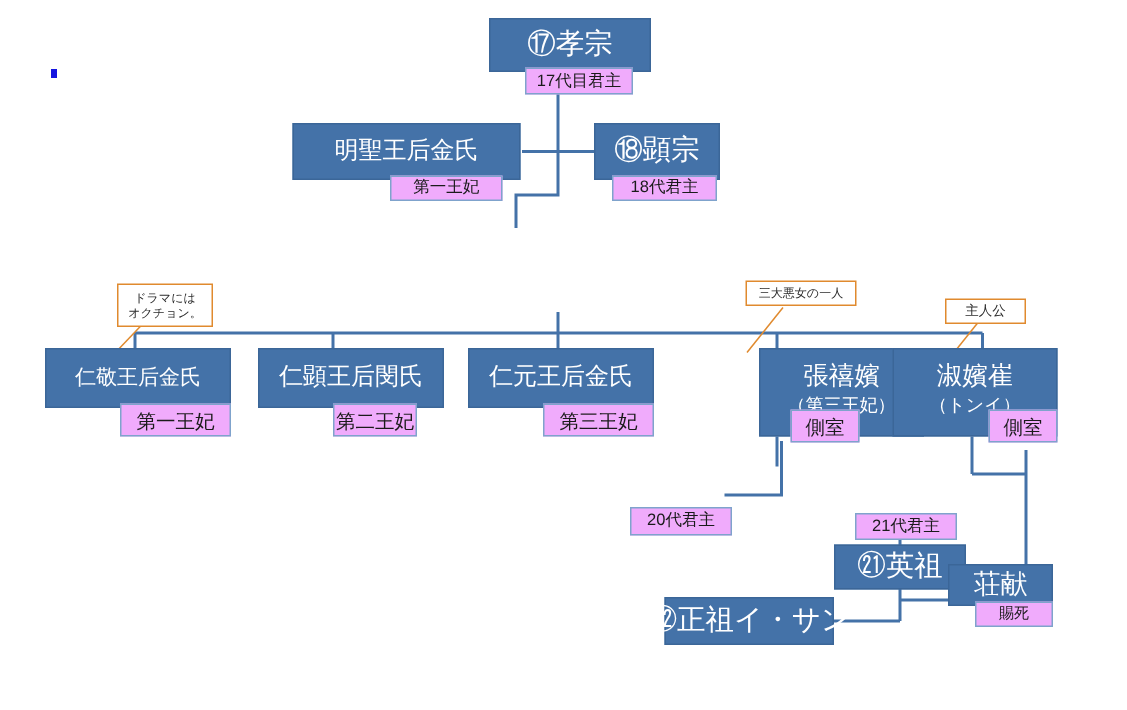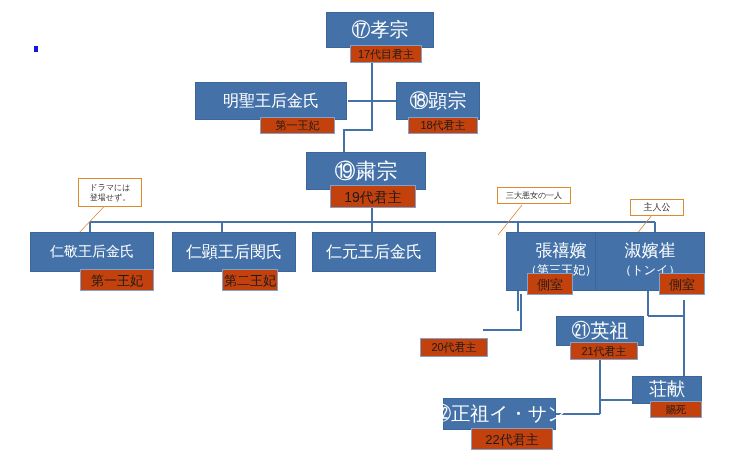--- a/index.html
+++ b/index.html
@@ -23,21 +23,21 @@
     display:flex;flex-direction:column;
     align-items:center;justify-content:center;
     box-sizing:border-box;
     line-height:1.1;
     text-align:center;
   }
   .node .main .nm{white-space:nowrap;}
   .node .main .sub2{white-space:nowrap;}
   .node .tag{
     position:absolute;
-    background:#c2410c;
+    background:#f0abfc;
     border:1px solid #7fa3cc;
     color:#1b1b1b;
     display:flex;align-items:center;justify-content:center;
     box-sizing:border-box;
     white-space:nowrap;
     line-height:1;
   }
 
   
   .note{
@@ -118,45 +118,40 @@
     <div class="tag" style="left:65px;top:35px;width:75px;height:17px;font-size:11px;">第一王妃</div>
   </div>
 
   <div class="node" style="left:396px;top:82px;width:94px;height:52px;">
     <div class="main" style="width:84px;height:38px;">
       <span class="nm" style="font-size:19px;">⑱顕宗</span>
     </div>
     <div class="tag" style="left:12px;top:35px;width:70px;height:17px;font-size:11px;">18代君主</div>
   </div>
 
-  <div class="node" style="left:306px;top:152px;width:120px;height:56px;">
-    <div class="main" style="width:120px;height:38px;">
-      <span class="nm" style="font-size:21px;">⑲粛宗</span>
-    </div>
-    <div class="tag" style="left:24px;top:33px;width:86px;height:23px;font-size:14px;">19代君主</div>
-  </div>
 
   <div class="node" style="left:30px;top:232px;width:124px;height:59px;">
     <div class="main" style="width:124px;height:40px;">
       <span class="nm" style="font-size:14px;">仁敬王后金氏</span>
     </div>
     <div class="tag" style="left:50px;top:37px;width:74px;height:22px;font-size:13px;">第一王妃</div>
   </div>
 
   <div class="node" style="left:172px;top:232px;width:124px;height:59px;">
     <div class="main" style="width:124px;height:40px;">
       <span class="nm" style="font-size:16px;">仁顕王后閔氏</span>
     </div>
     <div class="tag" style="left:50px;top:37px;width:56px;height:22px;font-size:13px;">第二王妃</div>
   </div>
 
   <div class="node" style="left:312px;top:232px;width:124px;height:59px;">
     <div class="main" style="width:124px;height:40px;">
       <span class="nm" style="font-size:16px;">仁元王后金氏</span>
     </div>
+    <div class="tag" style="left:50px;top:37px;width:74px;height:22px;font-size:13px;">第三王妃</div>
   </div>
 
   <div class="node" style="left:463px;top:232px;width:110px;height:59px;">
     <div class="main" style="width:110px;height:59px;padding-bottom:4px;margin-left:43px;">
       <span class="nm" style="font-size:17px;">張禧嬪</span>
       <span class="sub2" style="font-size:12px;margin-top:4px;">（第三王妃）</span>
     </div>
     <div class="tag" style="left:64px;top:41px;width:46px;height:22px;font-size:13px;">側室</div>
   </div>
 
@@ -166,43 +161,42 @@
       <span class="sub2" style="font-size:12px;margin-top:4px;">（トンイ）</span>
     </div>
     <div class="tag" style="left:64px;top:41px;width:46px;height:22px;font-size:13px;">側室</div>
   </div>
 
   <div class="node" style="left:415px;top:311px;width:70px;height:47px;">
     <div class="tag" style="left:5px;top:27px;width:68px;height:19px;font-size:11px;">20代君主</div>
   </div>
 
   <div class="node" style="left:556px;top:316px;width:88px;height:38px;">
-    <div class="main" style="width:88px;height:30px;">
+    <div class="main" style="width:88px;height:30px;margin-top:47px;">
       <span class="nm" style="font-size:19px;">㉑英祖</span>
     </div>
     <div class="tag" style="left:14px;top:26px;width:68px;height:18px;font-size:11px;">21代君主</div>
   </div>
 
   <div class="node" style="left:632px;top:376px;width:70px;height:42px;">
     <div class="main" style="width:70px;height:28px;">
       <span class="nm" style="font-size:18px;">荘献</span>
     </div>
     <div class="tag" style="left:18px;top:25px;width:52px;height:17px;font-size:10px;">賜死</div>
   </div>
 
   <div class="node" style="left:443px;top:398px;width:113px;height:52px;">
     <div class="main" style="width:113px;height:32px;">
       <span class="nm" style="font-size:19px;">㉒正祖イ・サン</span>
     </div>
-    <div class="tag" style="left:28px;top:30px;width:82px;height:22px;font-size:13px;">22代君主</div>
-  </div>
-
-  <div class="note" style="left:78px;top:178px;width:64px;height:29px;font-size:8px;">
+  </div>
+
+  <div class="note" style="left:78px;top:189px;width:64px;height:29px;font-size:8px;">
     <span>ドラマには</span>
-    <span>登場せず。</span>
+    <span>オクチョン。</span>
   </div>
 
   <div class="note" style="left:497px;top:187px;width:74px;height:17px;font-size:8px;">
     <span>三大悪女の一人</span>
   </div>
 
   <div class="note" style="left:630px;top:199px;width:54px;height:17px;font-size:9px;">
     <span>主人公</span>
   </div>
 

